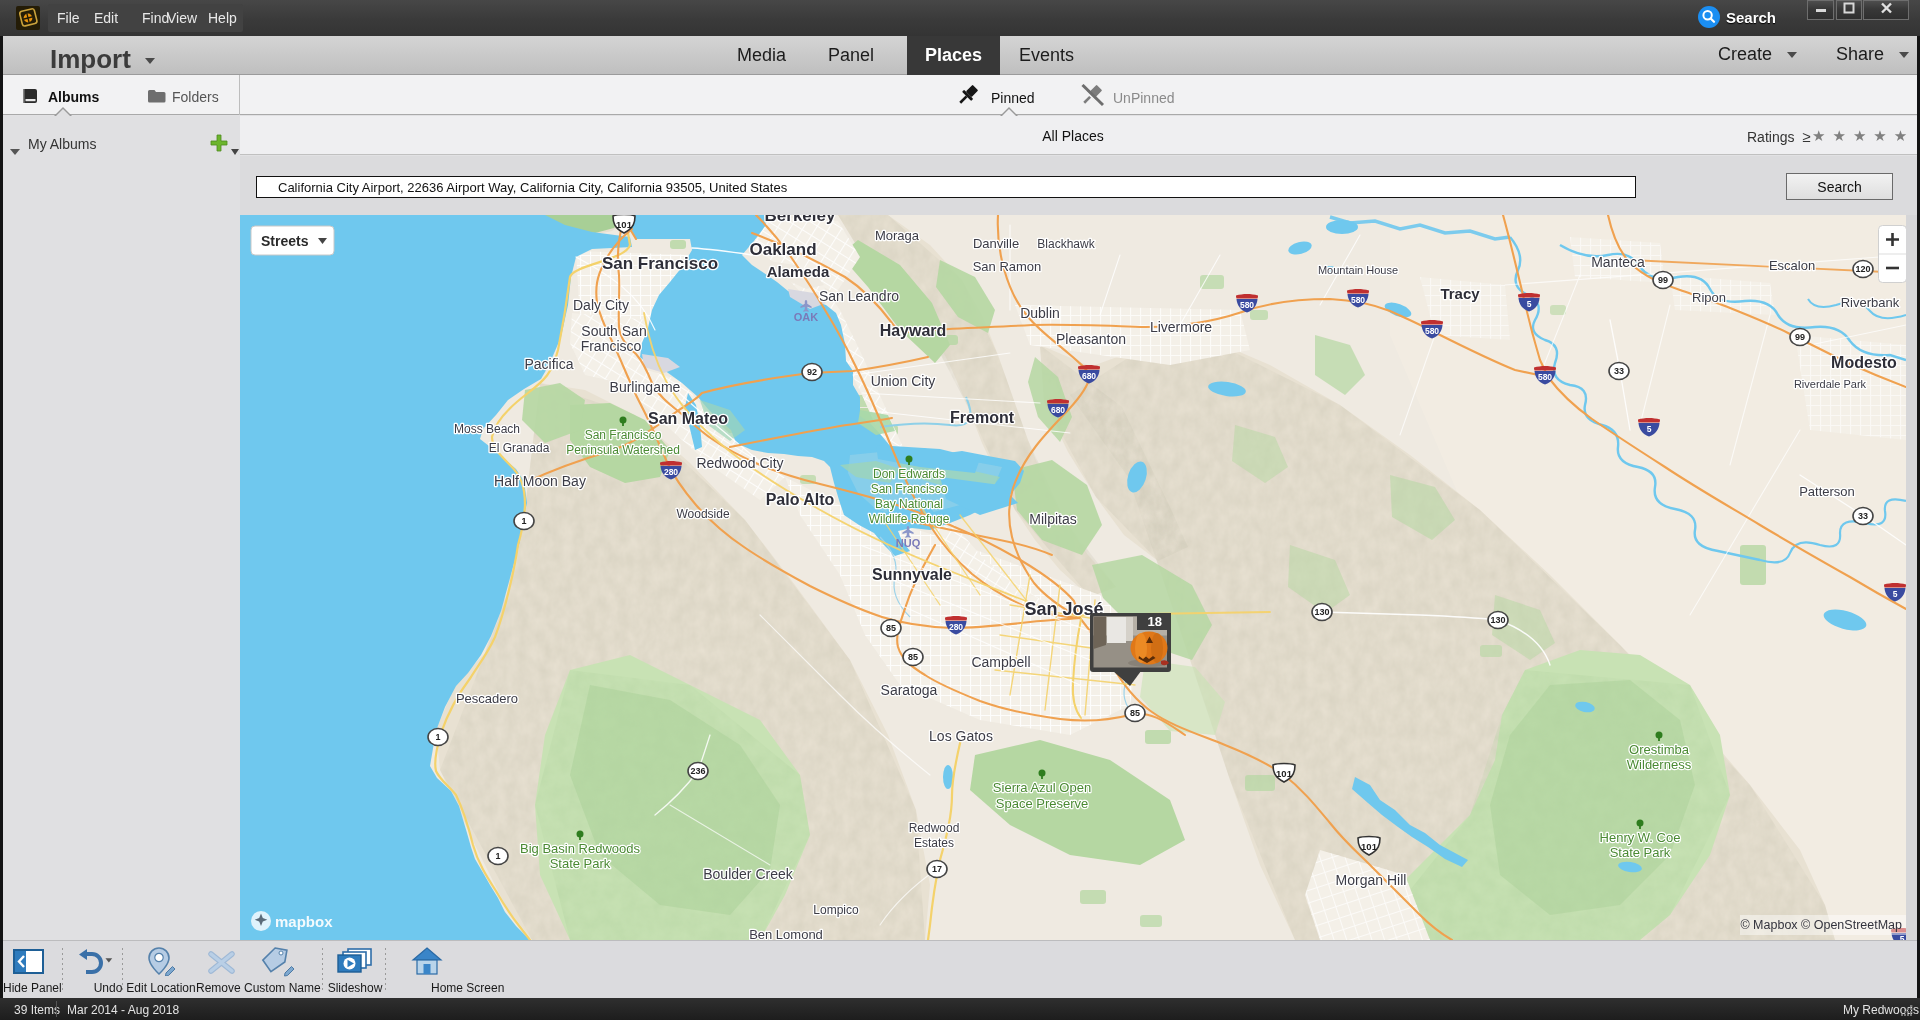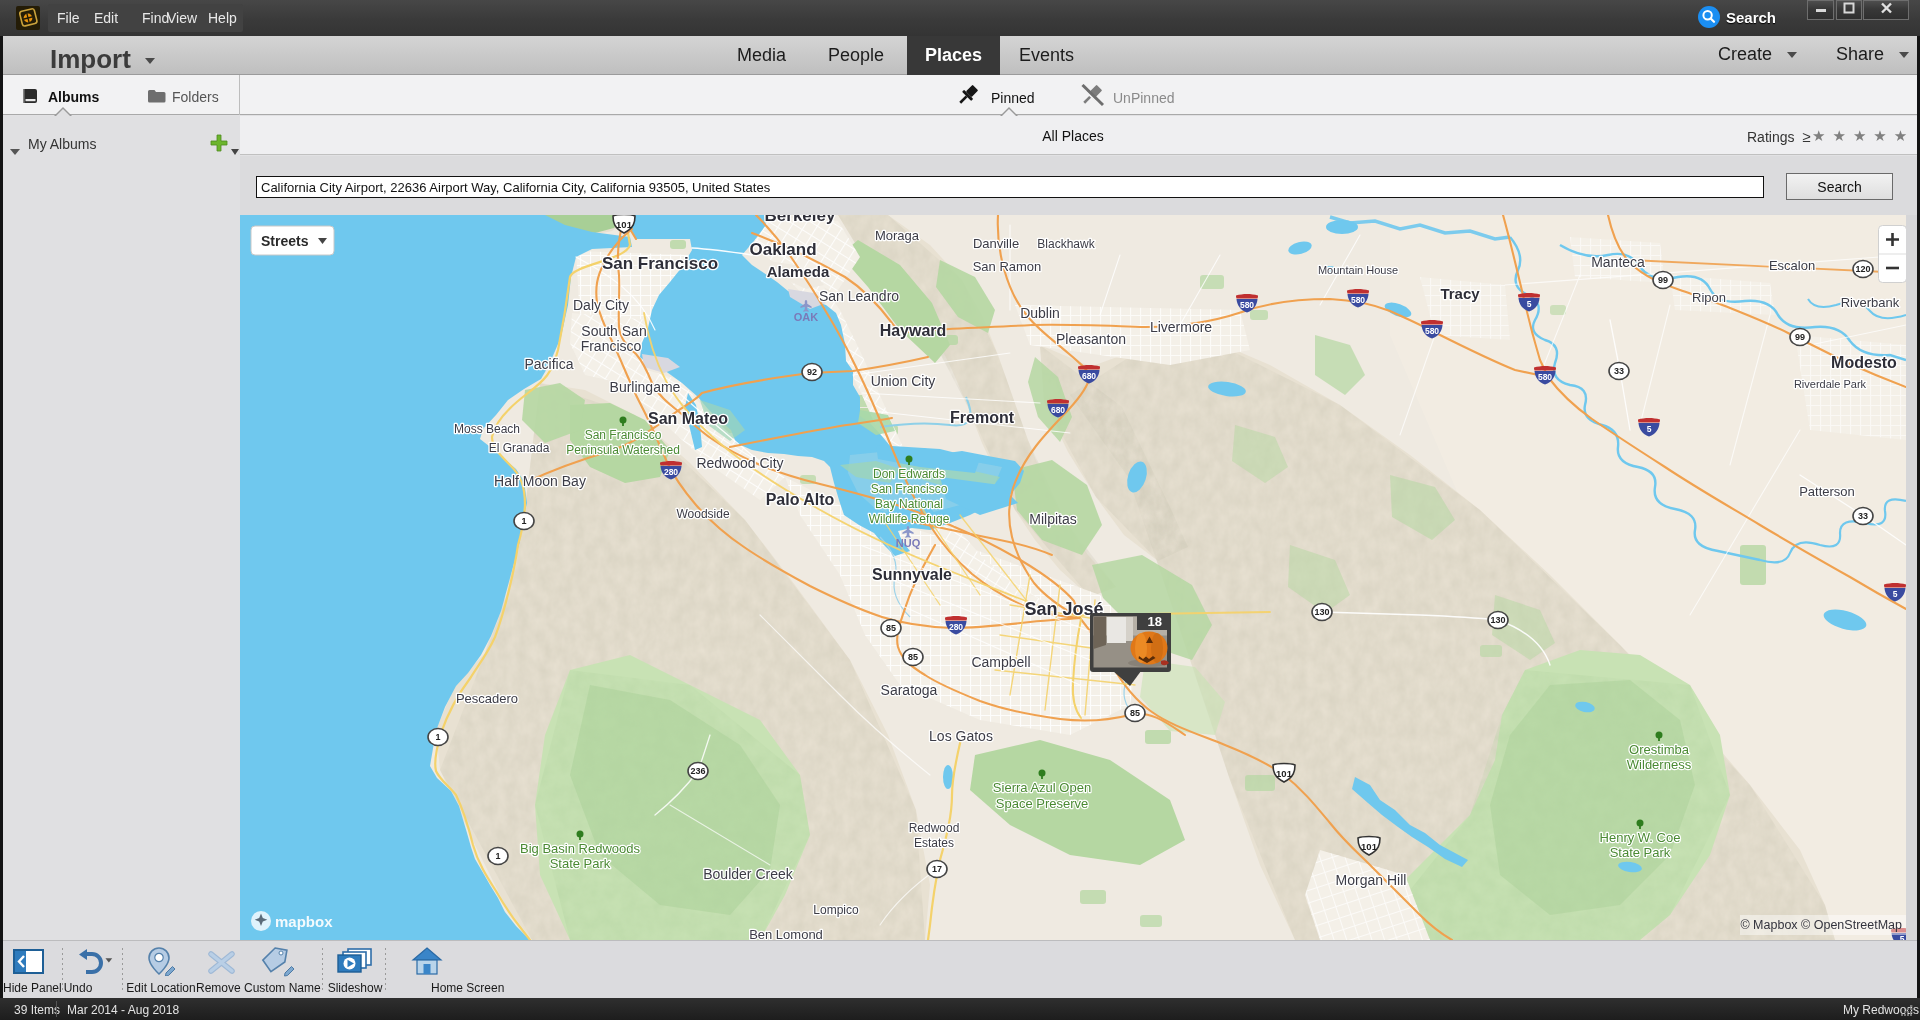--- a/index.html
+++ b/index.html
@@ -32,21 +32,21 @@
 .srlabel { top:89px; font-size:14px; color:#222; }
 
 
 #sidebar { left:3px; top:116px; width:237px; height:824px; background:#e0e0e2; }
 #myalbums { left:28px; top:136px; font-size:14px; color:#333; }
 .tri-down { display:inline-block; width:0; height:0; border-left:5px solid transparent; border-right:5px solid transparent; border-top:6px solid #555; }
 
 
 #allplaces { left:240px; top:116px; width:1677px; height:39px; background:#efeff1; border-bottom:1px solid #c0c0c0; }
 #searchrow { left:240px; top:156px; width:1677px; height:59px; background:#dbdbdd; }
-#searchinput { left:256px; top:176px; width:1508px; height:22px; background:#fff; border:1px solid #111; font-size:13px; color:#111; padding:3px 4px 0 4px; }
+#searchinput { left:256px; top:176px; width:1380px; height:22px; background:#fff; border:1px solid #111; font-size:13px; color:#111; padding:3px 4px 0 21px; }
 #searchbtn { left:1786px; top:173px; width:107px; height:27px; background:linear-gradient(#f2f2f2,#dedede); border:1px solid #6a6a6a; text-align:center; line-height:26px; font-size:14px; color:#111; }
 
 
 #mapwrap { left:240px; top:215px; width:1666px; height:725px; background:#efebe2; overflow:hidden; }
 #rightstrip { left:1906px; top:215px; width:11px; height:725px; background:#d6d6d8; }
 .edgeL { left:0; top:36px; width:3px; height:962px; background:#141414; }
 .edgeR { left:1917px; top:36px; width:3px; height:962px; background:#141414; }
 
 
 #toolbar { left:3px; top:940px; width:1914px; height:58px; background:#dbdbde; border-top:1px solid #bcbcbe; }
@@ -87,21 +87,21 @@
   <div class="abs winbtn" style="left:1836px; width:26px;"><svg width="12" height="12" viewBox="0 0 12 12">
         <rect x="1.5" y="1.5" width="9" height="9" fill="none" stroke="#d8d8d8" stroke-width="2"></rect>
       </svg></div>
   <div class="abs winbtn" style="left:1863px; width:46px;"><svg width="13" height="12" viewBox="0 0 13 12">
         <path d="M2 1.5l9 9M11 1.5l-9 9" stroke="#e0e0e0" stroke-width="2.4"></path>
       </svg></div>
 
   <div id="tabbar" class="abs"></div>
   <div id="import" class="abs">Import&nbsp;&nbsp;<span class="dd"></span></div>
   <div class="abs tab" style="left:737px;">Media</div>
-  <div class="abs tab" style="left:828px;">People</div>
+  <div class="abs tab" style="left:828px;">Panel</div>
   <div id="placestab" class="abs">Places</div>
   <div class="abs tab" style="left:1019px;">Events</div>
   <div class="abs tab" id="createlbl" style="top:44px;">Create&nbsp;&nbsp;&nbsp;<span class="dd"></span></div>
   <div class="abs tab" id="sharelbl" style="top:44px;">Share&nbsp;&nbsp;&nbsp;<span class="dd"></span></div>
 
   <div id="subrow" class="abs"></div>
   <div id="vdiv1" class="abs"></div>
 
   <div class="abs" style="left:22px; top:88px;">
     <svg width="17" height="16" viewBox="0 0 17 16">
@@ -632,21 +632,21 @@
 <rect x="2" y="2" width="11" height="21" fill="#2e7bbd"></rect>
 <path d="M11,7 L6,12.5 L11,18" fill="none" stroke="#ffffff" stroke-width="2.4"></path>
 </svg></div>
 <div class="tool" style="left:3px; top:981px; width:54px;">Hide Panel</div>
 <div class="sep" style="left:62px; top:948px;"></div>
 <div class="abs" style="left:74px; top:948px;"><svg width="40" height="28" viewBox="0 0 40 28">
 <path d="M10,6 L18,6 A9,9 0 0 1 18,24 L12,24" fill="none" stroke="#3a70a8" stroke-width="4"></path>
 <path d="M13,1 L5,6.5 L13,12 Z" fill="#3a70a8"></path>
 <path d="M33,11 l8,0 l-4,5 z" fill="#555" transform="scale(0.85) translate(4,1)"></path>
 </svg></div>
-<div class="tool" style="left:48px; top:981px; width:60px;">Undo</div>
+<div class="tool" style="left:78px; top:981px; width:60px;">Undo</div>
 <div class="sep" style="left:122px; top:948px;"></div>
 <div class="abs" style="left:148px; top:947px;"><svg width="28" height="29" viewBox="0 0 28 29">
 <path d="M11,1 C16.5,1 21,5.5 21,11 C21,18 11,27 11,27 C11,27 1,18 1,11 C1,5.5 5.5,1 11,1 Z" fill="#b6cce4" stroke="#5581ab" stroke-width="1.6"></path>
 <circle cx="11" cy="10.5" r="4.2" fill="#ffffff" stroke="#5581ab" stroke-width="1.2"></circle>
 <path d="M18,26 L24.5,19.5 L27,22 L20.5,28.5 L17.5,29 Z" fill="#7ea8cf" stroke="#4d7aa5" stroke-width="1"></path>
 </svg></div>
 <div class="tool" style="left:126px; top:981px; width:70px;">Edit Location</div>
 <div class="abs" style="left:208px; top:951px;"><svg width="27" height="23" viewBox="0 0 27 23">
 <path d="M3,3 L24,20 M24,3 L3,20" stroke="#9fb9d6" stroke-width="5.5" stroke-linecap="round"></path>
 <path d="M3,3 L24,20 M24,3 L3,20" stroke="#b9cfe6" stroke-width="3.5" stroke-linecap="round"></path>

